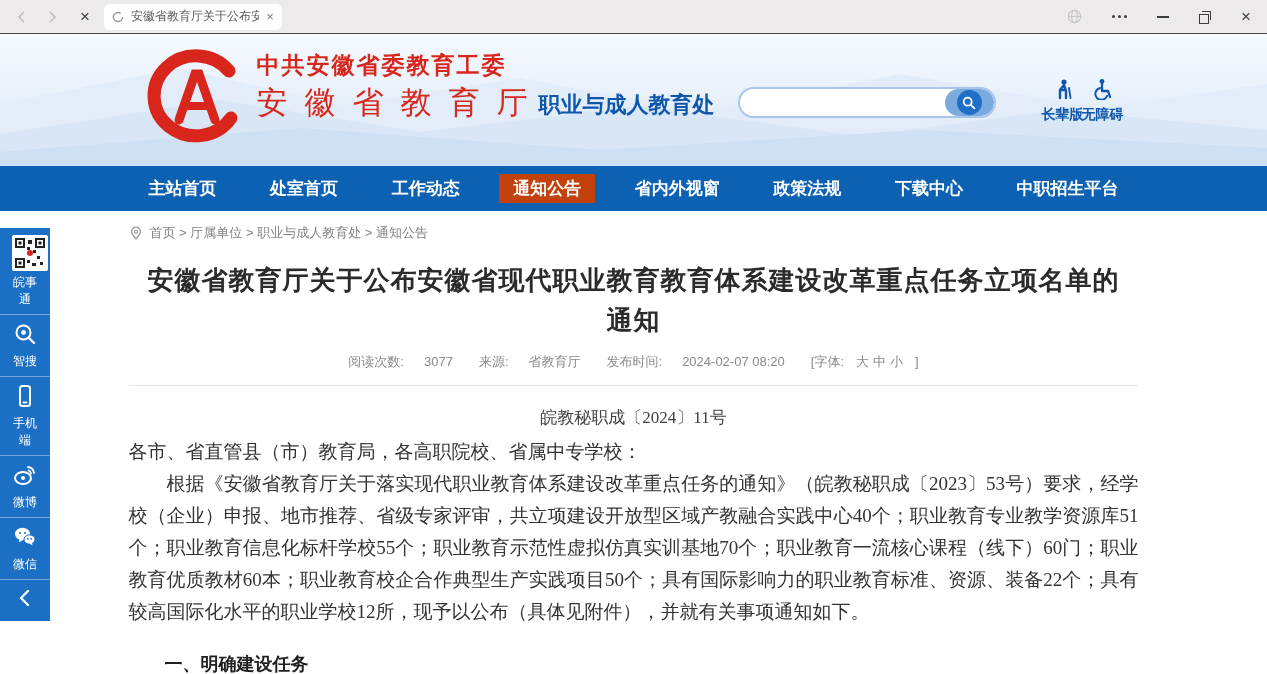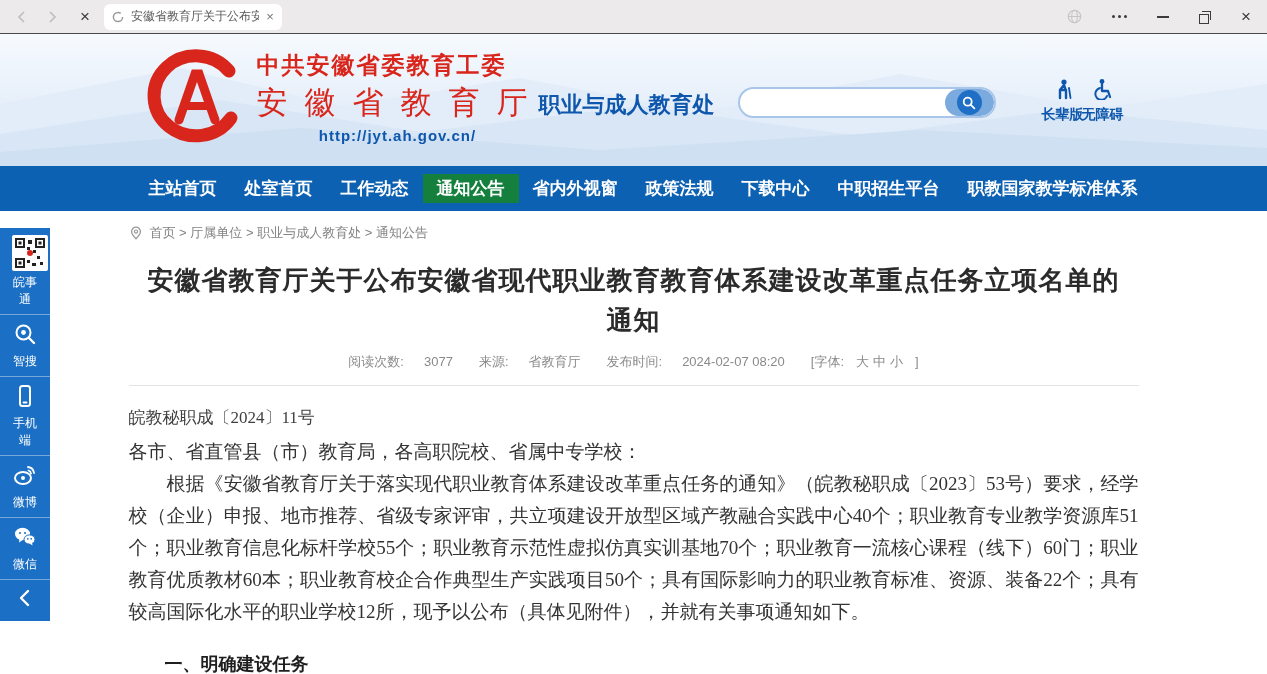--- a/index.html
+++ b/index.html
@@ -50,34 +50,34 @@
   .access-item .lbl { display:block; font-size:14px; font-weight:bold; margin-top:2px; }
   .elder { left:886px;margin-left:20px; }
   .a11y { left:946px; }
 
   
   .navbar { height:45px; background:#0d61b2; }
   .nav-inner { width:1010px; margin:0 auto; height:100%; display:flex;
                justify-content:space-between; align-items:stretch; padding:8px 6px; }
   .nav-item { display:flex; align-items:center; padding:0 14px; color:#fff;
               font-size:17px; font-weight:bold; white-space:nowrap; cursor:pointer; }
-  .nav-item.active { background:#15803d; }
+  .nav-item.active { background:#c2410c; }
 
   
   .main { width:1010px; margin:0 auto; }
   .breadcrumb { margin-top:13px; display:flex; align-items:center; gap:7px;
                 font-size:13px; color:#828282; }
   .article-title { margin-top:18px; font-size:26px; line-height:40px; font-weight:bold;
                    color:#2b2b2b; text-align:center; letter-spacing:1px; padding:0 8px; }
   .meta { margin-top:13px; text-align:center; font-size:13px; color:#8a8a8a; }
   .meta span { margin:0 10px; }
   .meta .gap { margin-left:16px; }
   .meta .fs { cursor:pointer; margin:0 2px; }
   .divider { margin-top:14px; border-bottom:1px solid #e4e4e4; }
-  .doc-number { margin-top:19px; text-align:left; font-family:"Liberation Serif","DejaVu Serif",serif;
+  .doc-number { margin-top:19px; text-align:center; font-family:"Liberation Serif","DejaVu Serif",serif;
                 font-size:17px; color:#3f3f3f; line-height:26px; }
   .body-text { margin-top:5px; font-family:"Liberation Serif","DejaVu Serif",serif;
                font-size:19px; color:#333; line-height:32px; text-align:justify; }
   .body-text p.indent { text-indent:2em; }
   .body-text p.bold { font-weight:bold; color:#1f1f1f; font-family:"Liberation Sans",sans-serif; font-size:18px;margin-top:20px; }
 
   
   .side-float { position:absolute; left:0; top:228px; width:50px; background:#1b6fc5;
                 color:#fff; text-align:center; z-index:20; }
   .side-item { padding:7px 12px 6px; border-bottom:1px solid rgba(255,255,255,.4); cursor:pointer; }
@@ -133,21 +133,20 @@
     </svg>
     <div class="header-inner">
       <svg class="emblem" width="102" height="100" viewBox="0 0 102 100">
         <path d="M 86 23 A 42 40 0 1 0 88 70" fill="none" stroke="#d9261c" stroke-width="13" stroke-linecap="round"></path>
         <path d="M 36 72 L 52 26 L 56 26 L 72 72" fill="none" stroke="#d9261c" stroke-width="9" stroke-linecap="round"></path>
         <line x1="42" y1="58" x2="66" y2="58" stroke="#d9261c" stroke-width="8"></line>
       </svg>
       <div class="org-text">
         <div class="org-line1">中共安徽省委教育工委</div>
         <div class="org-line2">安徽省教育厅</div>
-        <div class="site-url">http://jyt.ah.gov.cn/</div>
       </div>
       <div class="department">职业与成人教育处</div>
       <div class="search-box">
         <input class="search-input" type="text" value="" style="">
         <div class="search-btn">
           <span class="search-btn-circle">
             <svg width="14" height="14" viewBox="0 0 14 14">
               <circle cx="5.7" cy="5.7" r="4" fill="none" stroke="#fff" stroke-width="1.8"></circle>
               <line x1="8.8" y1="8.8" x2="12.4" y2="12.4" stroke="#fff" stroke-width="1.8" stroke-linecap="round"></line>
             </svg>
@@ -185,21 +184,20 @@
         <div class="nav-item active">通知公告</div>
 
         <div class="nav-item">省内外视窗</div>
 
         <div class="nav-item">政策法规</div>
 
         <div class="nav-item">下载中心</div>
 
         <div class="nav-item">中职招生平台</div>
 
-        <div class="nav-item">职教国家教学标准体系</div>
       </div>
   </div>
 
   <div class="main">
     <div class="breadcrumb">
       <svg width="14" height="14" viewBox="0 0 14 14">
         <path d="M 7 1.2 A 4.4 4.4 0 0 1 11.4 5.6 C 11.4 8.6 7 12.8 7 12.8 C 7 12.8 2.6 8.6 2.6 5.6 A 4.4 4.4 0 0 1 7 1.2 Z" fill="none" stroke="#9a9a9a" stroke-width="1.3"></path>
         <circle cx="7" cy="5.6" r="1.6" fill="none" stroke="#9a9a9a" stroke-width="1.2"></circle>
       </svg>
       <span>首页 &gt; 厅属单位 &gt; 职业与成人教育处 &gt; 通知公告</span>

